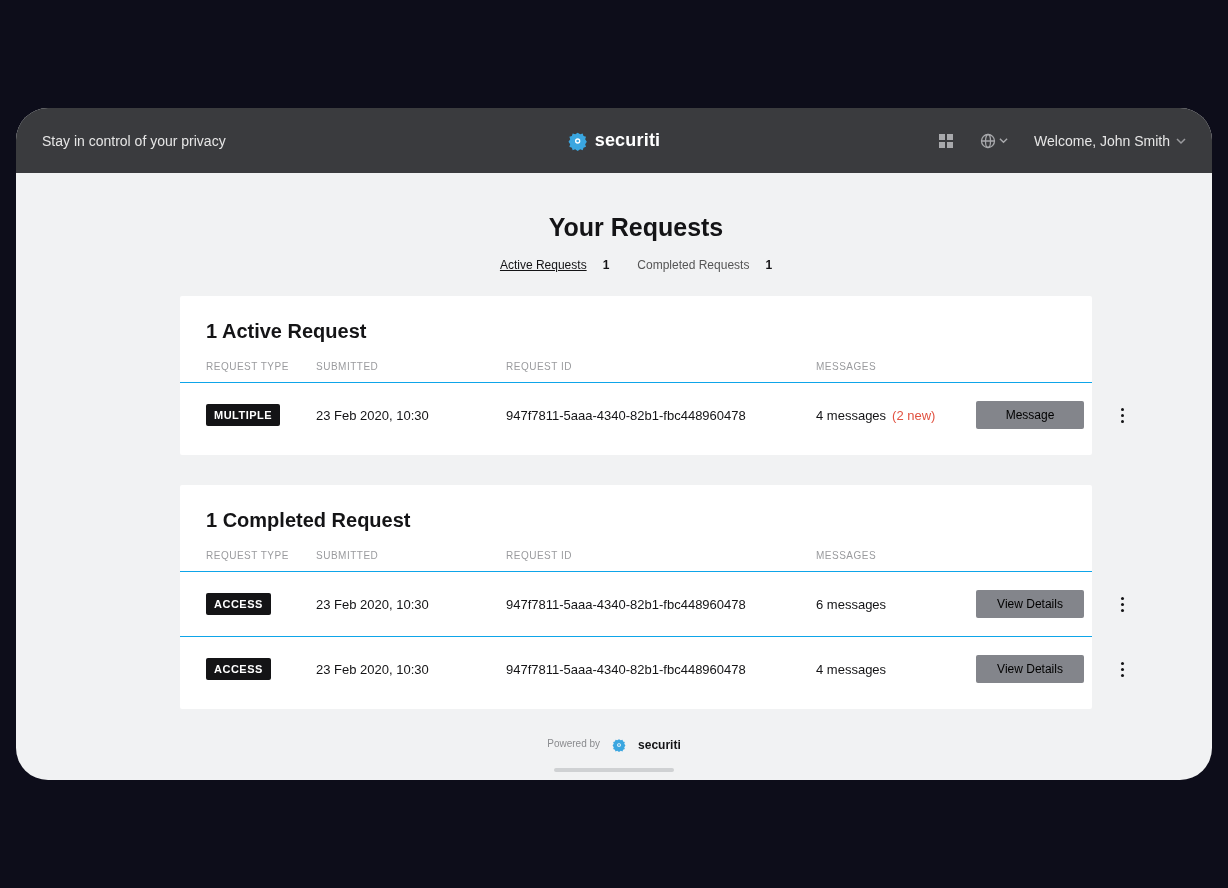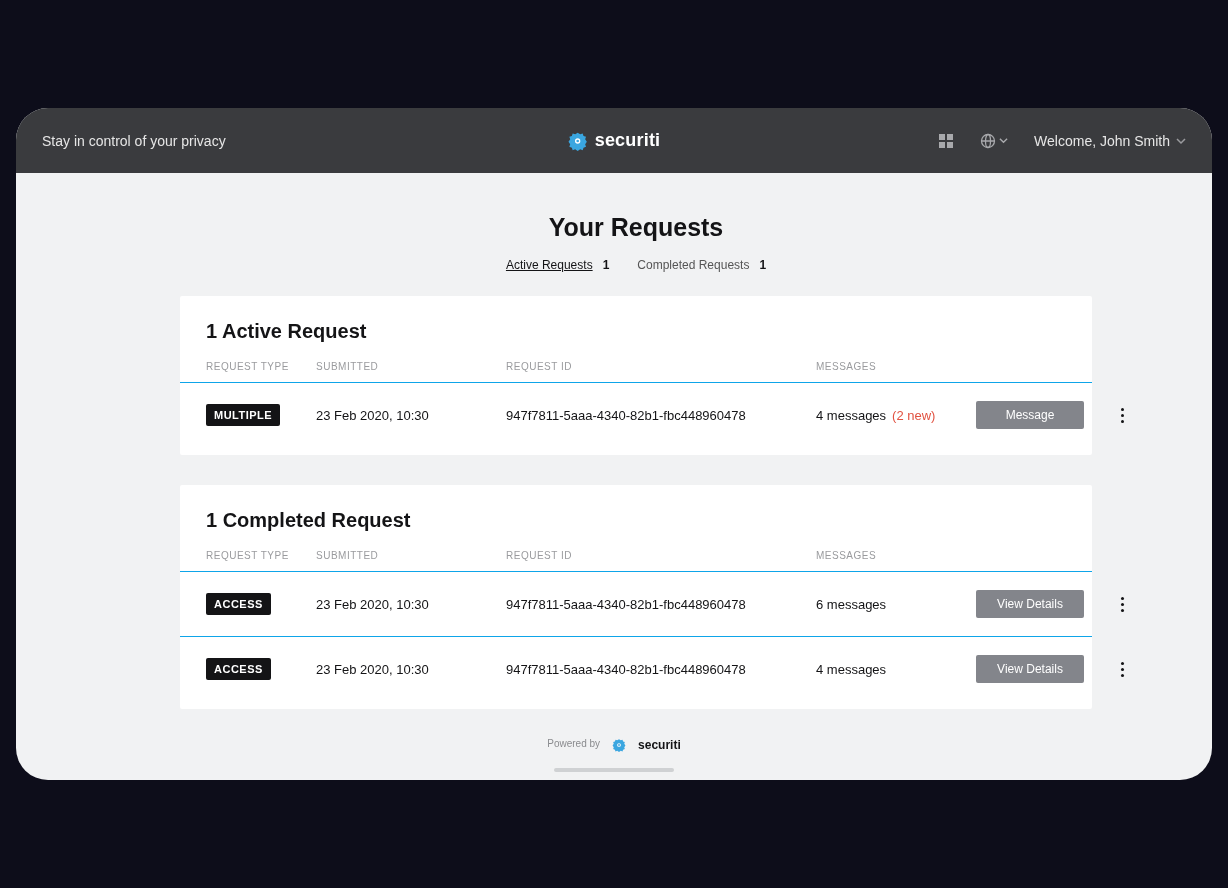--- a/index.html
+++ b/index.html
@@ -45,21 +45,21 @@
 .logo-text { font-size: 18px; font-weight: 600; color: #fff; letter-spacing: 0.2px; }
 .topbar-right { display: flex; align-items: center; gap: 26px; }
 .icon-grid { color:#b7b8ba; display:flex; }
 .icon-globe { color:#b7b8ba; display:flex; align-items:center; gap:3px; }
 .welcome { font-size: 14px; color: #e6e6e6; display:flex; align-items:center; gap:6px; }
 .chev { color:#9a9b9e; }
 
 .page { padding: 40px 0 0 0; margin-left: 44px; }
 .page-title { text-align: center; font-size: 25px; font-weight: 700; color: #141416; margin-bottom: 16px; }
 .tabs { display:flex; justify-content:center; gap:28px; font-size: 12px; color:#555; margin-bottom: 24px; }
-.tab { display:flex; align-items:center; gap:10px; cursor:pointer; }
+.tab { display:flex; align-items:center; gap:16px; cursor:pointer; }
 .tab-active .tab-label { text-decoration: underline; color:#141416; font-weight:500; }
 .tab-count { font-weight:700; color:#141416; }
 
 .card {
   width: 912px;
   margin: 0 auto 30px auto;
   background: #fff;
   border-radius: 2px;
   padding: 24px 0 8px 0;
   box-shadow: 0 0 0 rgba(0,0,0,0);
@@ -91,21 +91,21 @@
   font-size:11px;
   font-weight:700;
   padding:5px 8px;
   border-radius:2px;
   letter-spacing:0.5px;
 }
 .msgs { display:flex; gap:6px; }
 .msgs-new { color:#e15241; }
 .btn {
   background:#83858b;
-  color:#ffffff;
+  color:#000000;
   font-size:12px;
   font-weight:500;
   border:none;
   border-radius:2px;
   height:28px;
   width:108px;
   cursor:pointer;
 }
 .kebab {
   display:flex; flex-direction:column; gap:3px; align-items:center; justify-content:center;

